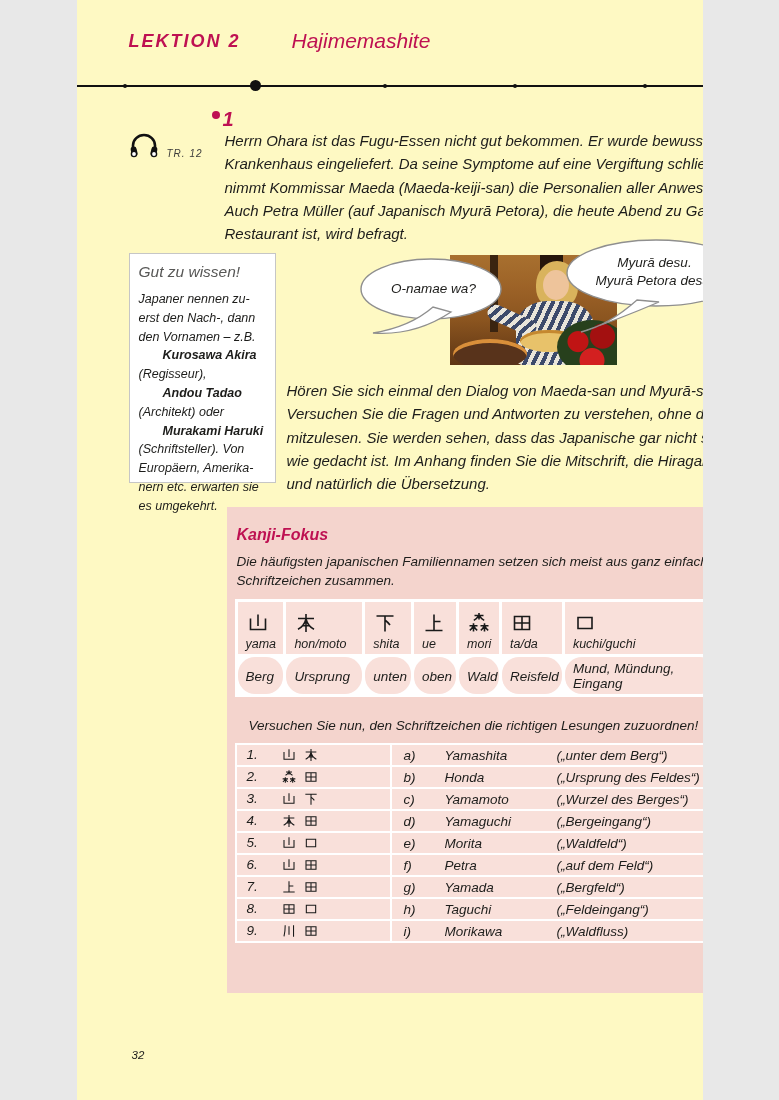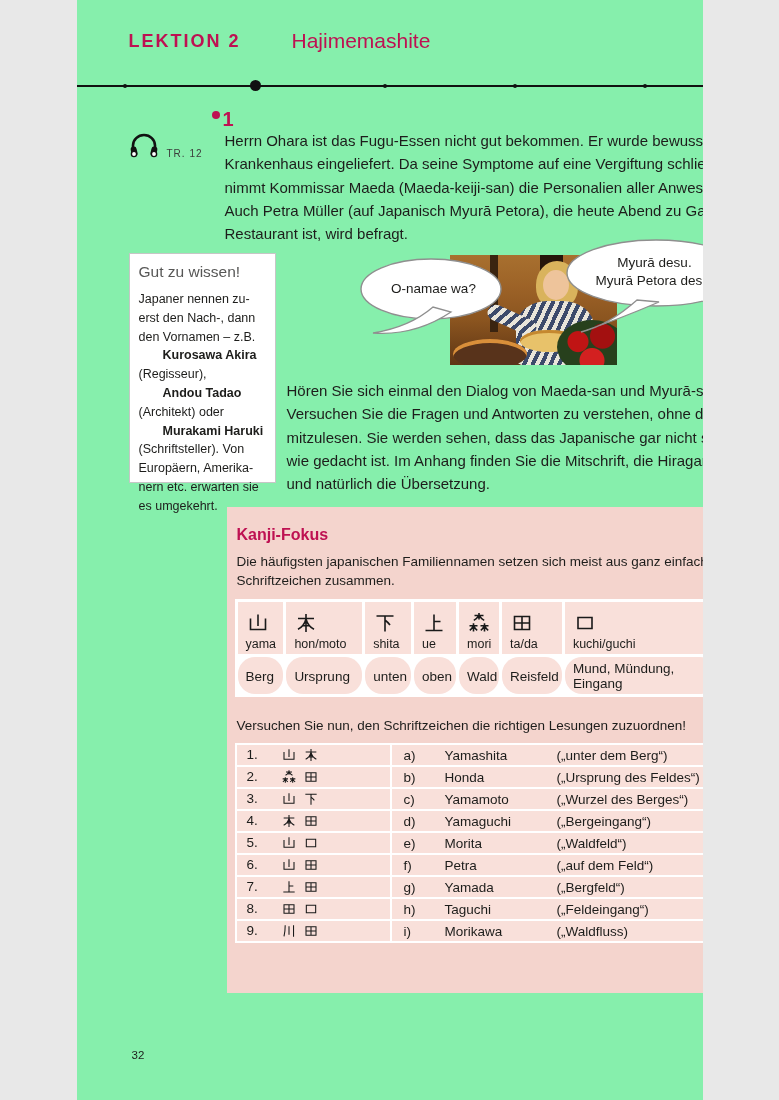--- a/index.html
+++ b/index.html
@@ -1,20 +1,20 @@
 <!DOCTYPE html>
 <html><head>
 <meta charset="utf-8">
 <style>
   * { margin:0; padding:0; box-sizing:border-box; }
   html,body { background:#e8e8e8; }
   body { font-family:"Liberation Sans", sans-serif; }
   .page {
     position:relative; width:626px; height:1100px; margin:0 auto;
-    background:#86efac; overflow:hidden; color:#1d1d1b;
+    background:#fef9c3; overflow:hidden; color:#1d1d1b;font-style:italic;
   }
   
   .lesson-label { position:absolute; left:52px; top:31px; font-size:18px; font-weight:bold; letter-spacing:2px; color:#be1152; }
   .lesson-title { position:absolute; left:215px; top:29px; font-size:21px; color:#be1152; }
   .head-rule { position:absolute; left:0; top:85px; width:779px; height:2px; background:#111; }
   .rule-dot { position:absolute; top:84px; width:4px; height:4px; border-radius:50%; background:#111; }
   .rule-dot.big { top:80px; width:11px; height:11px; }
   
   .sec-num { position:absolute; left:146px; top:108px; font-size:20px; font-weight:bold; color:#be1152; }
   .sec-bullet { position:absolute; left:135px; top:111px; width:8px; height:8px; border-radius:50%; background:#be1152; }
@@ -52,21 +52,21 @@
   
   .kanji-box { position:absolute; left:150px; top:507px; width:552px; height:486px; background:#f4d4cd; padding:11px 8px 0 8px; }
   .kanji-title { font-size:16px; font-weight:bold; color:#be1152; margin:8px 0 8px 2px; }
   .kanji-intro { font-size:13.5px; line-height:19px; color:#1d1d1b; margin:0 0 9px 2px; width:530px; }
   table.kanji-table { border-collapse:separate; border-spacing:3px; background:#ffffff; }
   table.kanji-table td { background:#f9e0da; vertical-align:bottom; padding:4px 0 3px 8px; }
   table.kanji-table tr.krow td { height:52px;margin-left:12px; }
   table.kanji-table tr.mrow td { height:26px; font-size:13.5px; vertical-align:middle;border-radius:17px; }
   .kglyph svg { display:inline-block; vertical-align:middle; }
   .kreading { font-size:12.5px; margin-top:2px; }
-  .exercise-prompt { font-size:13.5px; color:#1d1d1b; margin:21px 0 10px 2px; }
+  .exercise-prompt { font-size:13.5px; color:#1d1d1b; margin:21px 0 10px 14px; }
   table.match-table { border-collapse:separate; border-spacing:2px; background:#ffffff; }
   table.match-table td { background:#f9e0da; height:20px; font-size:13.5px; vertical-align:middle; }
   td.mleft { width:153px; }
   td.mright { width:377px; }
   .mnum { display:inline-block; width:35px; padding-left:10px; }
   .mkanji { display:inline-flex; gap:6px; vertical-align:middle; margin-left:9px; }
   .mletter { display:inline-block; width:53px; padding-left:12px; }
   .mname { display:inline-block; width:112px; }
   .mgloss { display:inline-block; }
   

